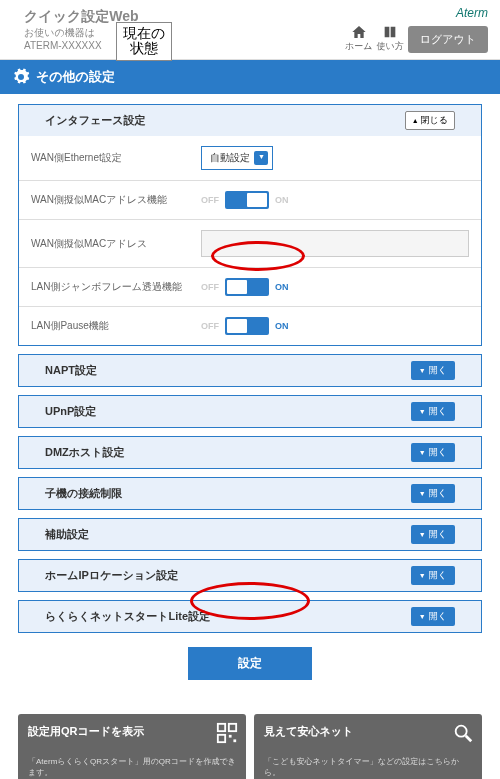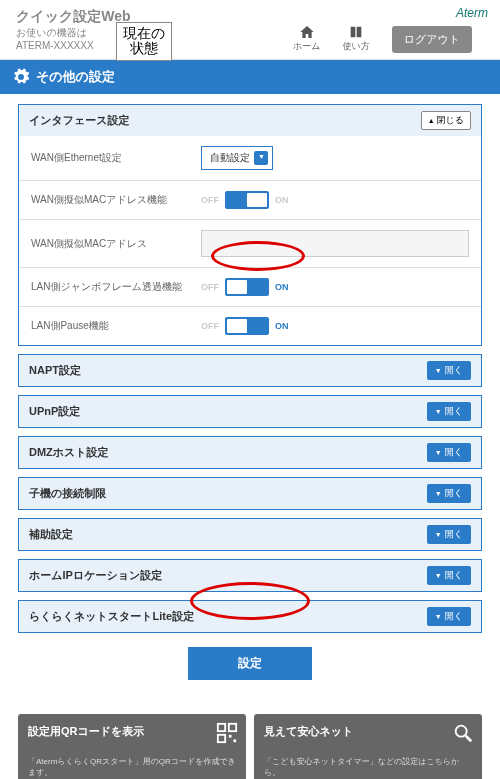--- a/index.html
+++ b/index.html
@@ -1,30 +1,30 @@
 <!DOCTYPE html>
 <html><head>
 <meta charset="utf-8">
 <style>
 *{box-sizing:border-box;margin:0;padding:0;font-family:"Hiragino Kaku Gothic ProN","Meiryo",sans-serif}
 body{background:#fff;width:500px;font-size:11px;color:#333}
-.topbar{padding:8px 16px;position:relative;border-bottom:1px solid #ddd}
+.topbar{padding:8px 24px;position:relative;border-bottom:1px solid #ddd}
 .title{font-size:14px;font-weight:bold;color:#888}
 .sub{font-size:10px;color:#888}
 .brand{position:absolute;right:12px;top:6px;font-style:italic;color:#0f766e;font-size:12px}
-.top-btns{position:absolute;right:28px;top:24px;display:flex;gap:22px;align-items:flex-end}
+.top-btns{position:absolute;right:12px;top:24px;display:flex;gap:4px;align-items:flex-end}
 .icn{display:flex;flex-direction:column;align-items:center;font-size:9px;color:#666}
 .icn svg{width:16px;height:16px;fill:#555}
 .btn-gray{background:#888;color:#fff;padding:6px 12px;border:none;border-radius:3px;font-size:11px;cursor:pointer}
 .status-btn{position:absolute;left:116px;top:22px;border:1px solid #888;background:#fff;padding:3px 6px;font-size:14px;text-align:center;line-height:1.1;cursor:pointer}
 .section-hdr{background:#2a7bc8;color:#fff;padding:8px 12px;display:flex;align-items:center;gap:6px;font-weight:bold;font-size:13px}
 .gear{width:18px;height:18px;fill:#fff}
 .content{padding:10px 18px}
 .panel{border:1px solid #2a7bc8;margin-bottom:8px}
-.panel-hdr{background:#e8f0fa;padding:6px 10px;display:flex;justify-content:space-between;align-items:center;font-weight:bold;color:#333;font-size:11px;cursor:pointer}
+.panel-hdr{background:#e8f0fa;padding:6px 26px;display:flex;justify-content:space-between;align-items:center;font-weight:bold;color:#333;font-size:11px;cursor:pointer}
 .toggle-btn{background:#2a7bc8;color:#fff;padding:3px 8px;font-size:9px;border-radius:2px;border:none;cursor:pointer;display:flex;align-items:center;gap:3px}
 .toggle-btn::before{content:"▼";font-size:7px}
 .close-btn{background:#fff;border:1px solid #888;padding:2px 6px;font-size:9px;border-radius:2px;cursor:pointer}
 .close-btn::before{content:"▲";font-size:7px;margin-right:2px}
 .row{display:flex;border-bottom:1px solid #ddd;padding:10px 12px;align-items:center}
 .row:last-child{border-bottom:none}
 .label{flex:0 0 170px;color:#666;font-size:10px}
 .val{flex:1}
 .select{border:1px solid #2a7bc8;padding:4px 22px 4px 8px;font-size:10px;position:relative;display:inline-block;background:#fff}
 .select::after{content:"";position:absolute;right:4px;top:4px;width:14px;height:14px;background:#2a7bc8;border-radius:2px}

